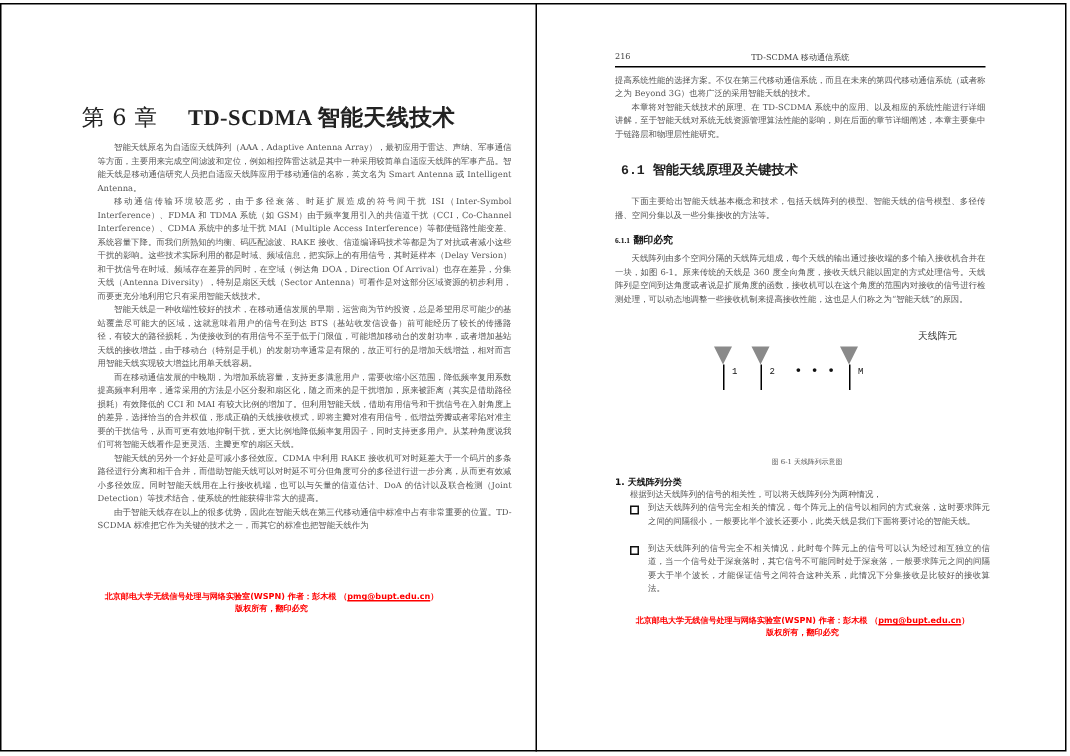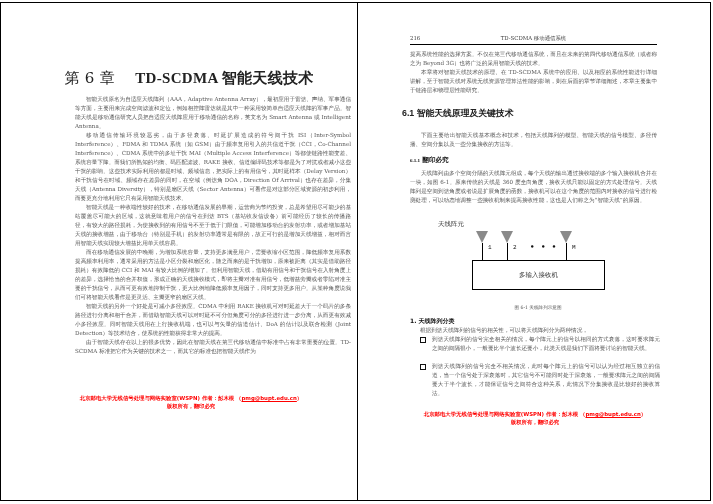--- a/index.html
+++ b/index.html
@@ -2,21 +2,21 @@
 <html><head>
 <meta charset="utf-8">
 <style>
   html, body { margin:0; padding:0; background:#ffffff; }
   body { width:713px; height:504px; position:relative; overflow:hidden;
          font-family:"DejaVu Serif","Liberation Serif",serif; color:#333; }
   .frame { position:absolute; left:0; top:2px; width:711px; height:499px;
            border:1px solid #000; border-top-width:1.5px; border-bottom-width:1.5px; box-sizing:border-box; }
   .divider { position:absolute; left:357px; top:2px; width:1px; height:499px; background:#000; }
   .page { position:absolute; top:3px; height:497px; }
-  .page.left { left:11px; width:356px; }
+  .page.left { left:1px; width:356px; }
   .page.right { left:358px; width:354px; }
 
   .chapter-title { position:absolute; left:0; width:356px; top:66px; text-align:center;
                    font-size:15px; color:#222; letter-spacing:0.3px; }
   .chapter-title .lat { font-family:"Liberation Serif",serif; font-weight:bold; }
   .body-text { position:absolute; font-size:5.6px; line-height:9px; color:#555; text-align:justify; }
   .left .body-text { left:64px; width:276px; top:92px; }
   .body-text p { margin:0; text-indent:11px; }
   .body-text p.noindent { text-indent:0; }
 
@@ -25,30 +25,30 @@
   .left .footer-red { left:4px; width:352px; top:391px; }
   .right .footer-red { left:0; width:354px; top:407px; }
   .footer-red .email { text-decoration:underline; }
 
   .running-head { position:absolute; left:52px; width:247px; top:30px; height:11px;
                   border-bottom:1px solid #000; font-size:5.4px; color:#444; }
   .running-head .pno { position:absolute; left:0; top:2px; }
   .running-head .title { position:absolute; left:0; right:0; text-align:center; top:2px; }
   .right .body-text { left:52px; width:247px; }
   .bt1 { top:47px; }
-  .sec-title { position:absolute; left:44px; top:105px; font-family:Liberation Sans, sans-serif;
+  .sec-title { position:absolute; left:56px; top:105px; font-family:Liberation Mono, monospace;
                font-weight:bold; font-size:8.8px; color:#222; }
   .bt2 { top:128px; }
   .subsec-title { position:absolute; left:52px; top:153px; font-size:6.6px; font-weight:bold; color:#111;
                   font-family:"DejaVu Sans","Liberation Sans",sans-serif; }
   .subsec-title .num { font-size:5px; font-family:"Liberation Serif",serif; }
   .bt3 { top:166px; }
 
   .figure { position:absolute; left:80px; top:217px; width:200px; height:95px; }
-  .fig-label-top { position:absolute; left:0; width:200px; top:0; text-align:left; font-size:6.5px; color:#333; }
+  .fig-label-top { position:absolute; left:0; width:200px; top:0; text-align:right; font-size:6.5px; color:#333; }
   .fig-caption { position:absolute; left:0; width:200px; top:85px; text-align:center; font-size:4.6px; color:#555; }
   .ant-tri { position:absolute; width:0; height:0; border-left:6px solid transparent; border-right:6px solid transparent;
              border-top:12px solid #8a8a8a; }
   .ant-line { position:absolute; width:1px; background:#000; }
   .ant-num { position:absolute; font-family:"Liberation Mono","DejaVu Sans Mono",monospace; font-size:6px; color:#111; }
   .dots { position:absolute; font-size:7px; letter-spacing:2px; color:#111; font-weight:bold; }
   .rx-box { position:absolute; left:34px; top:40px; width:133px; height:30px; border:1px solid #000; box-sizing:border-box;
             text-align:center; line-height:28px; font-size:6.5px; color:#333; }
 
   .list-head { position:absolute; left:52px; top:314px; font-size:6px; font-weight:bold; color:#111;
@@ -123,21 +123,20 @@
     <div class="ant-tri" style="left:63px;top:11px;"></div>
     <div class="ant-line" style="left:69px;top:23px;height:17px;"></div>
     <div class="ant-num" style="left:75px;top:24px;">2</div>
 
     <div class="dots" style="left:92px;top:22px;">• • •</div>
 
     <div class="ant-tri" style="left:122px;top:11px;"></div>
     <div class="ant-line" style="left:128px;top:23px;height:17px;"></div>
     <div class="ant-num" style="left:134px;top:24px;">M</div>
 
-    <div class="rx-box">多输入接收机</div>
     <div class="fig-caption">图 6-1  天线阵列示意图</div>
   </div>
 
   <div class="list-head">1. 天线阵列分类</div>
   <div class="list-intro">根据到达天线阵列的信号的相关性，可以将天线阵列分为两种情况，</div>
 
   <div class="bullet b1">
     <span class="box"></span>
     <div class="txt">到达天线阵列的信号完全相关的情况，每个阵元上的信号以相同的方式衰落，这时要求阵元之间的间隔很小，一般要比半个波长还要小，此类天线是我们下面将要讨论的智能天线。</div>
   </div>

